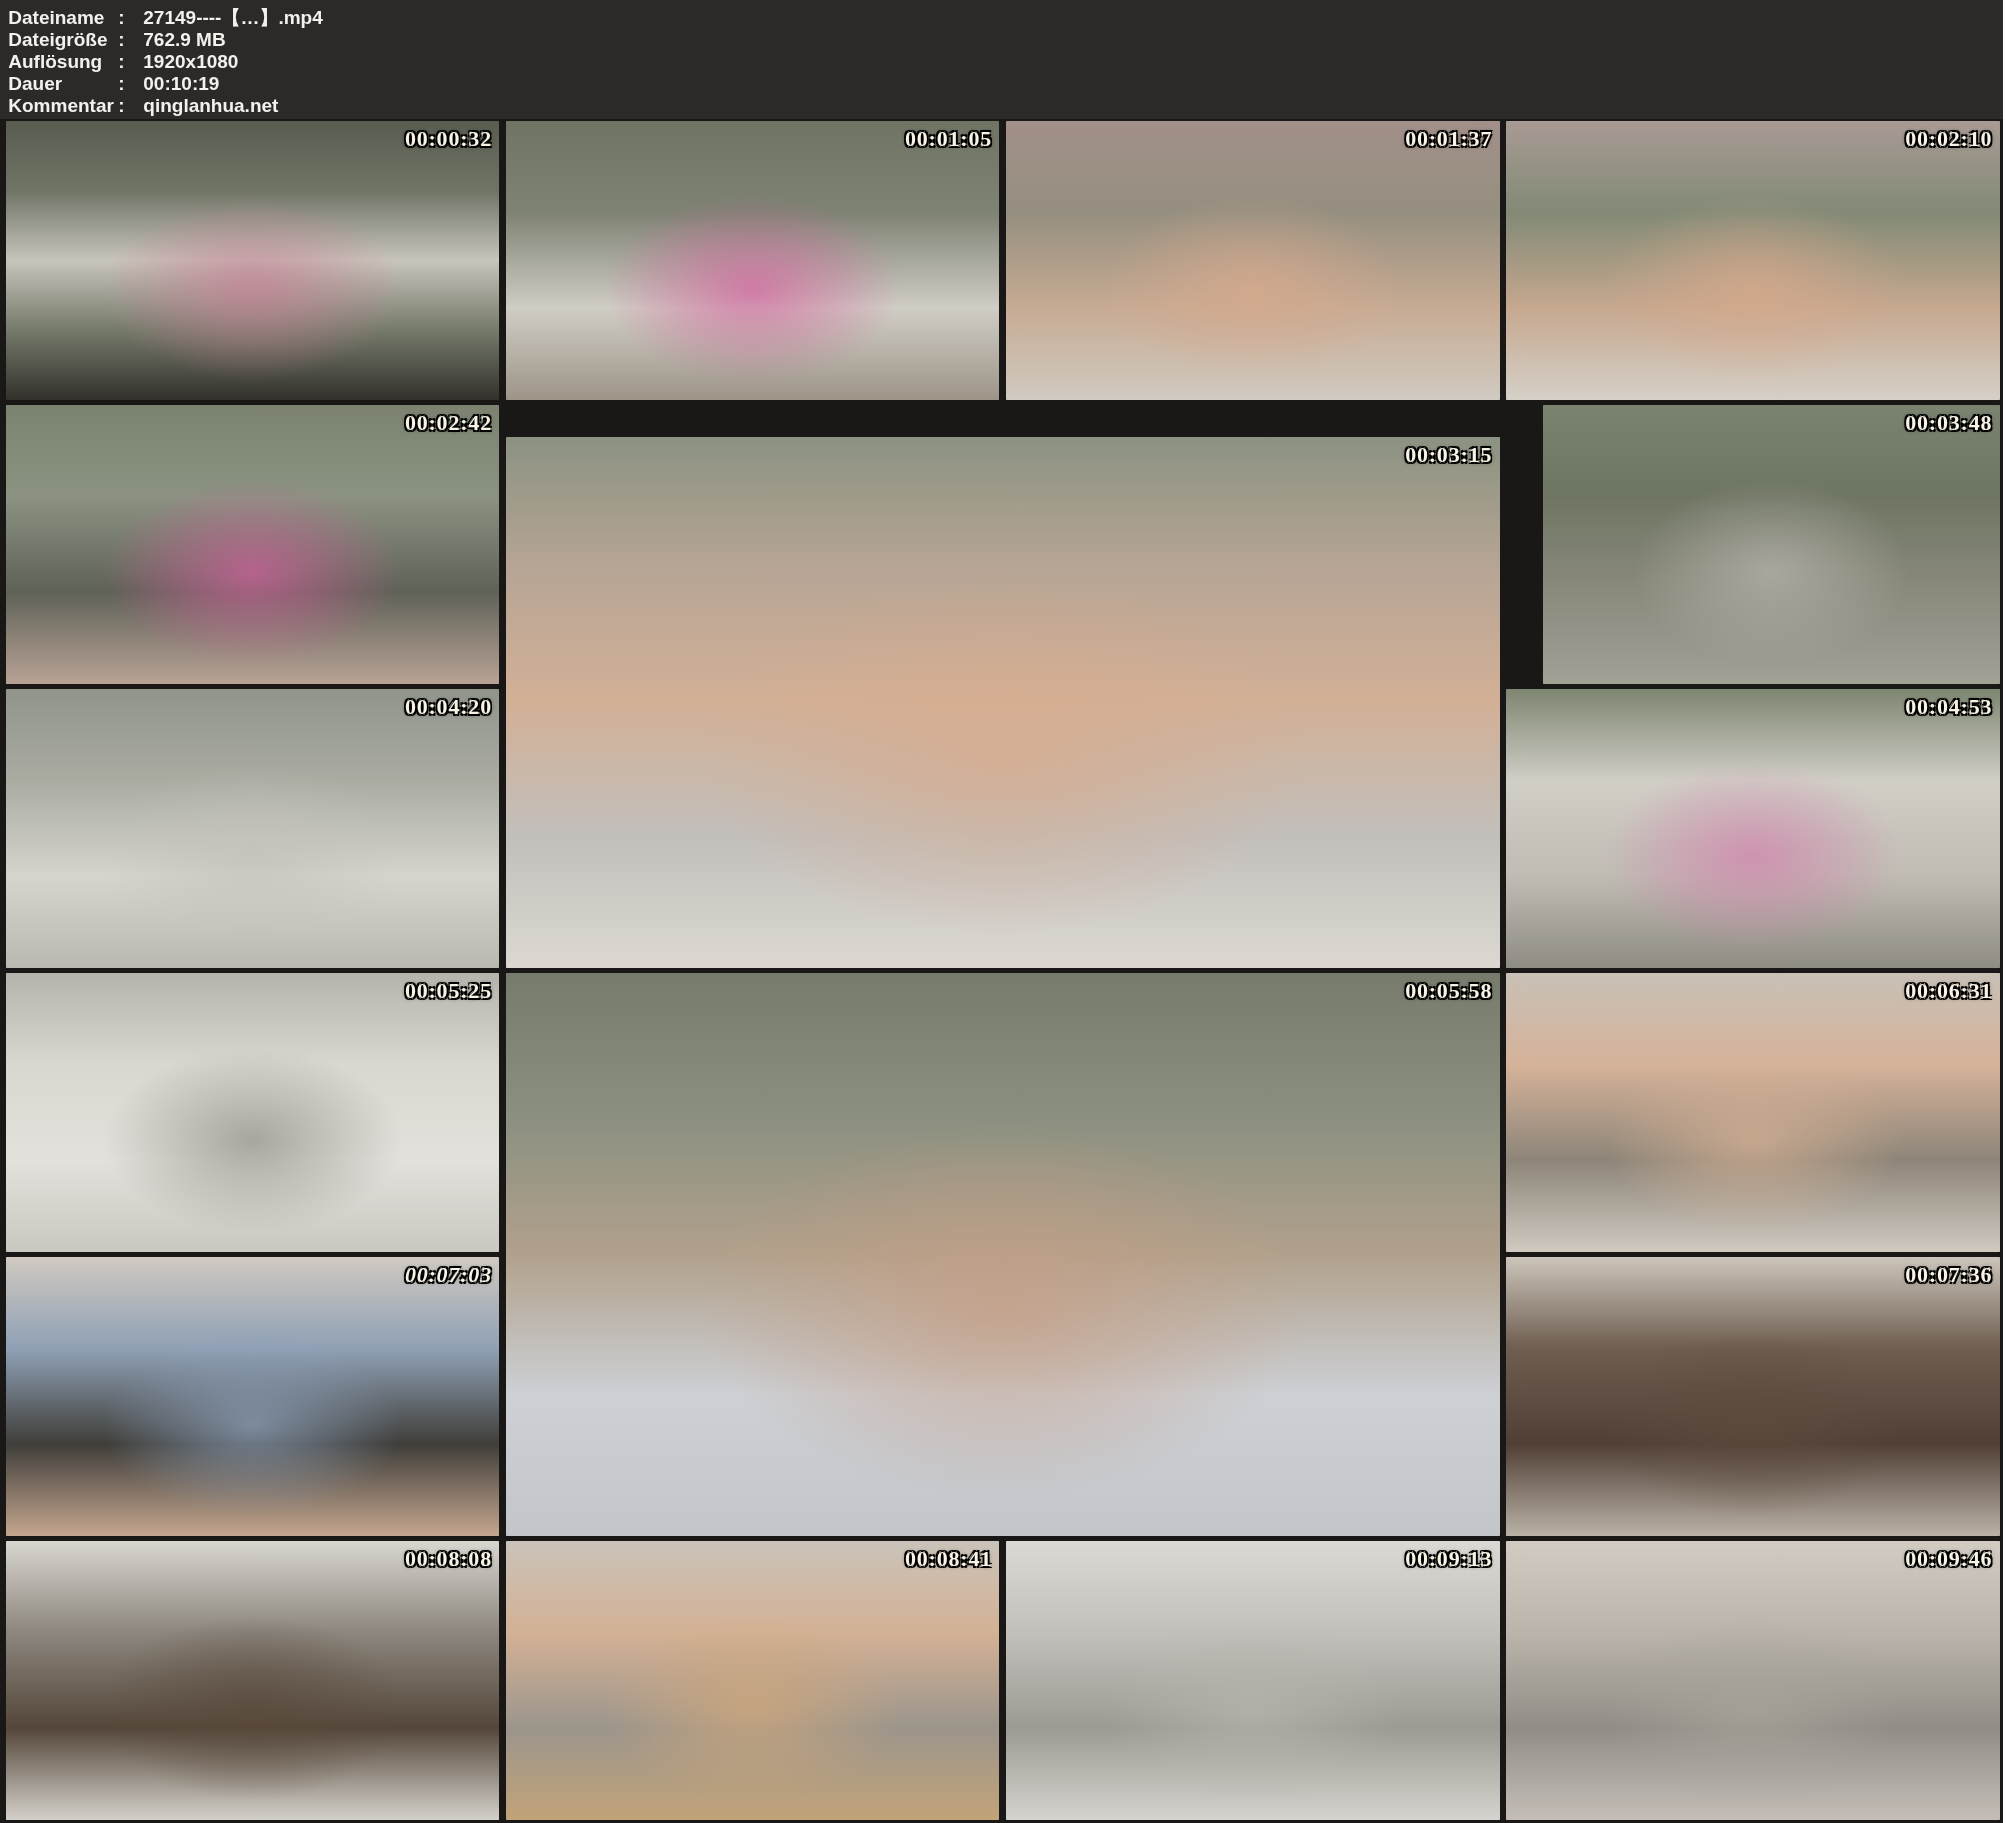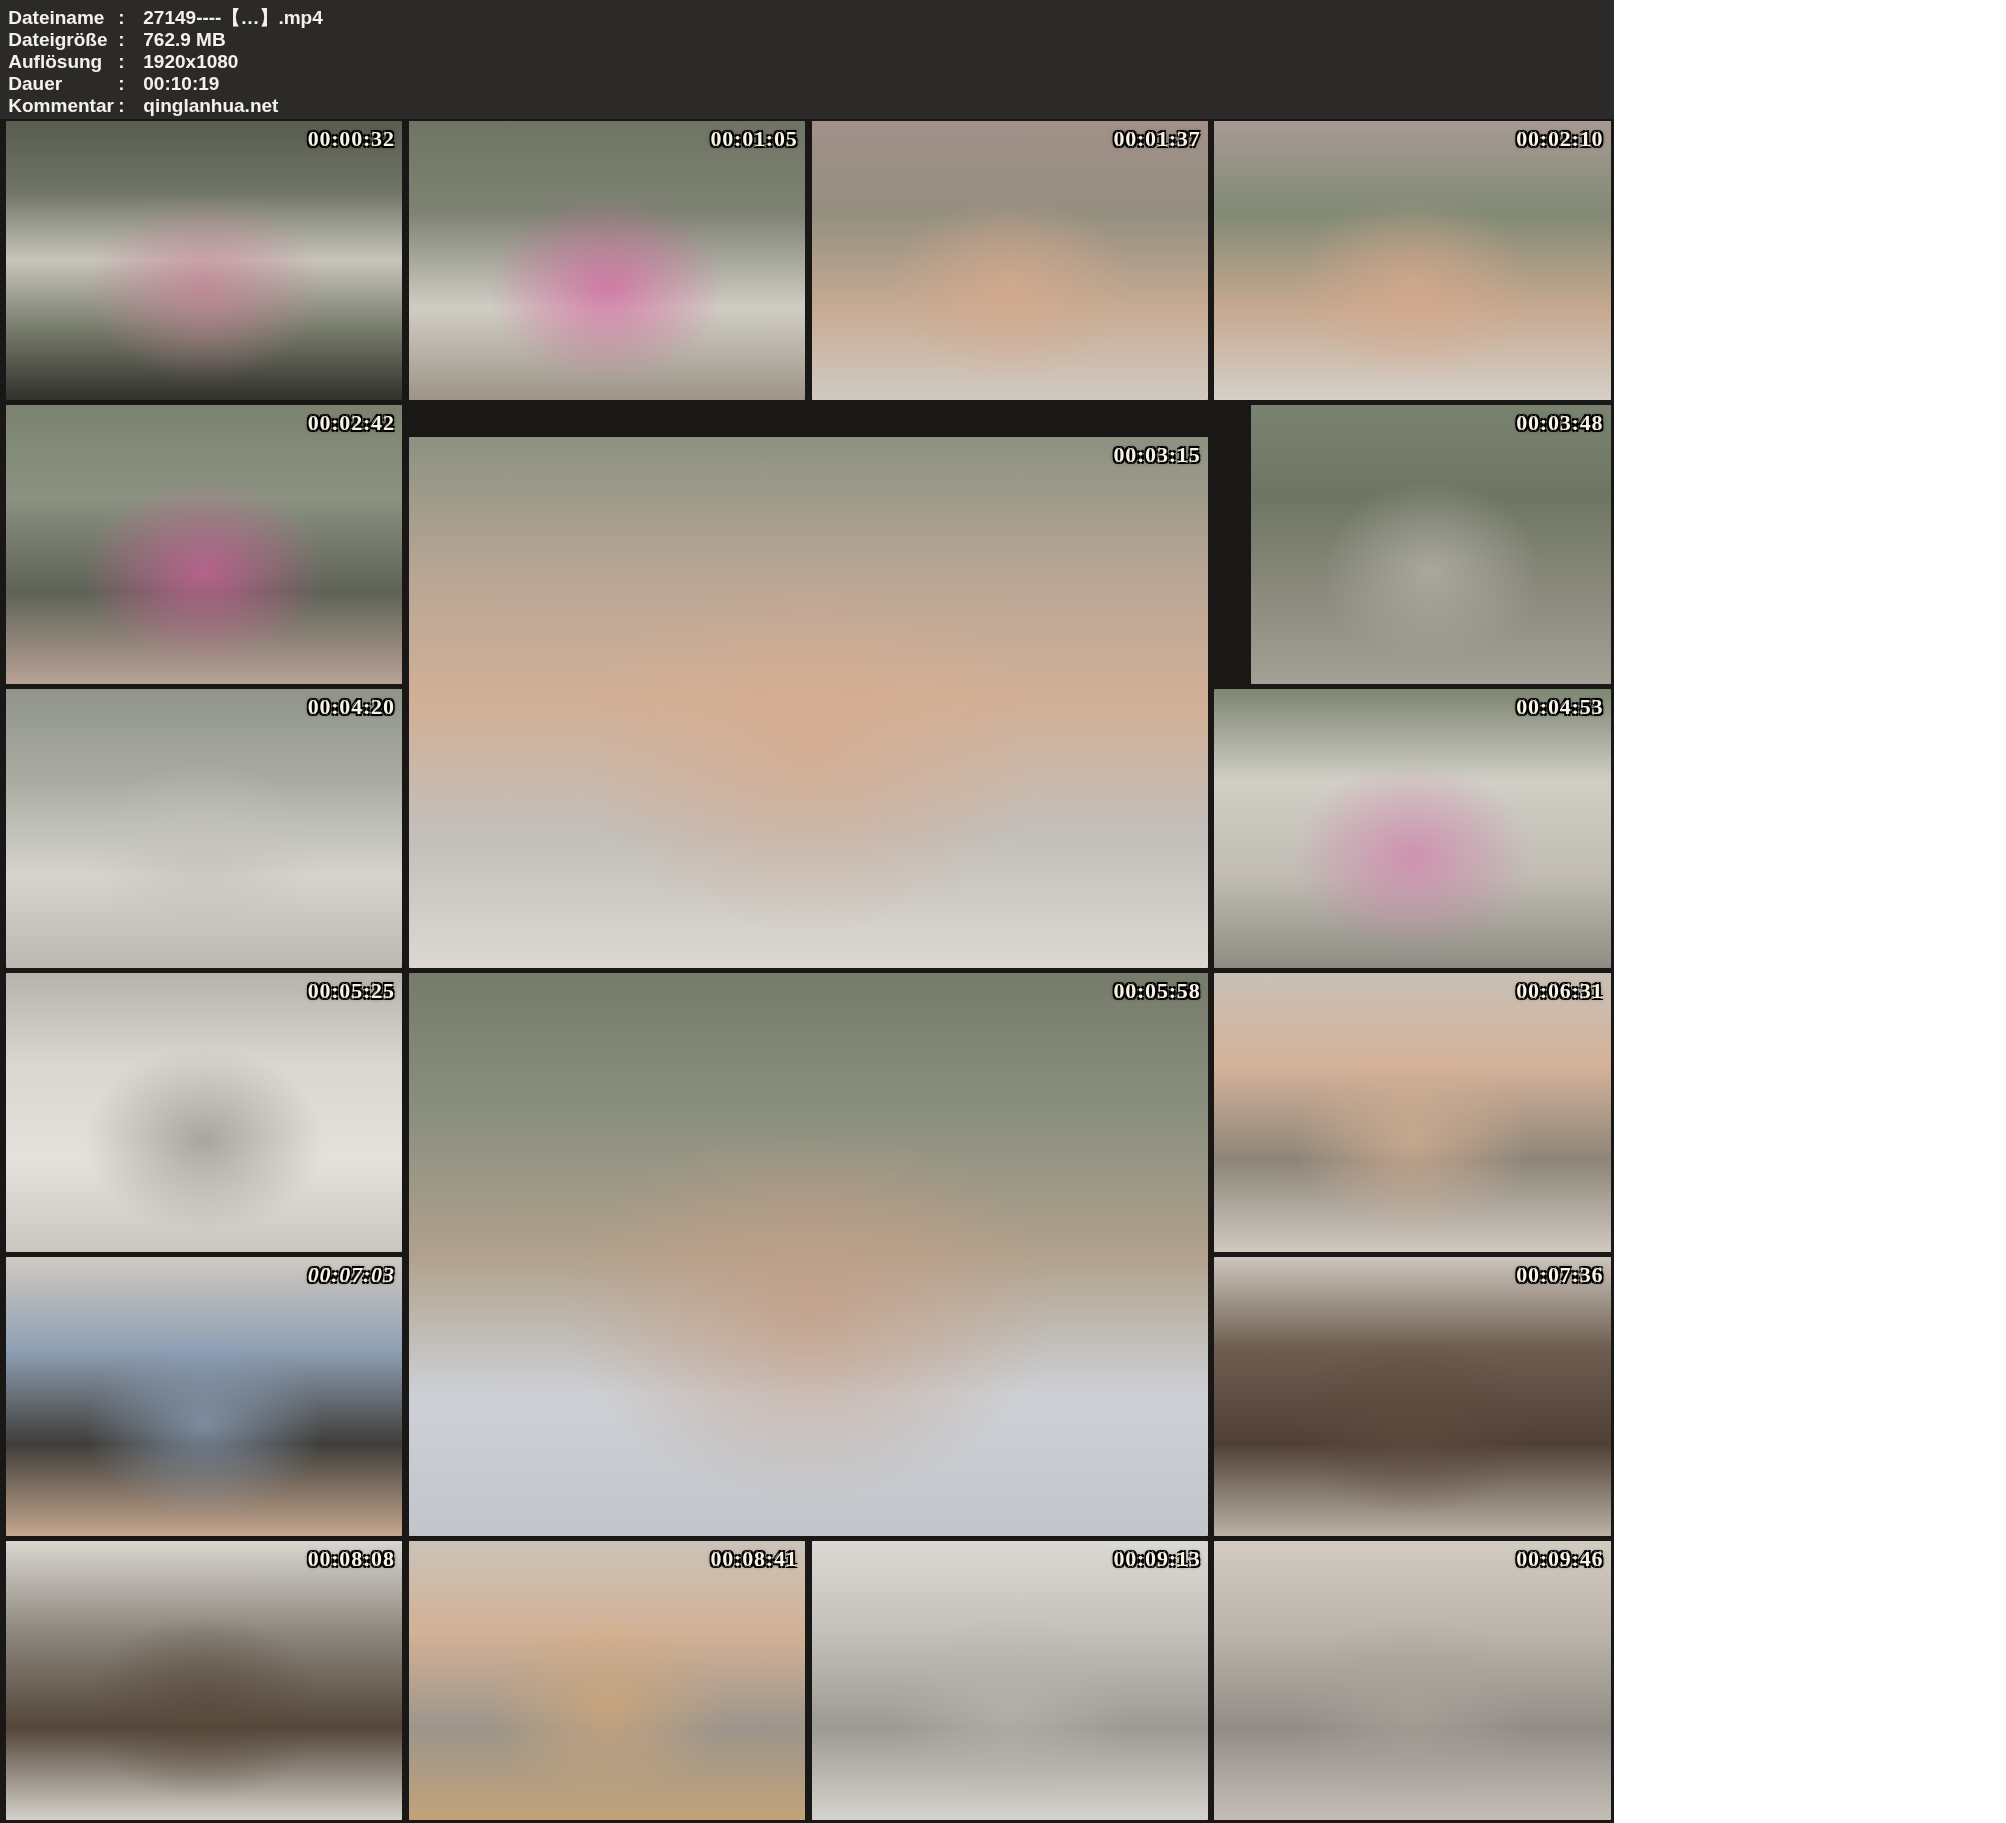--- a/index.html
+++ b/index.html
@@ -1,17 +1,17 @@
 <!DOCTYPE html>
 <html style="font-size:13.2px"><head>
 <meta charset="utf-8">
 <style>
   html, body { margin: 0; padding: 0; }
   .page {
-    width: 1614px; height: 1823px; overflow: hidden;
+    width: 2003px; height: 1823px; overflow: hidden;
     background: #191817;
     font-family: "Liberation Sans", "DejaVu Sans", sans-serif;
   }
 
   
   .file-info {
     height: 119px;
     background: #2b2a29;
     color: #f3f1ec;
     padding: 6.6px 0 0 8.3px;

